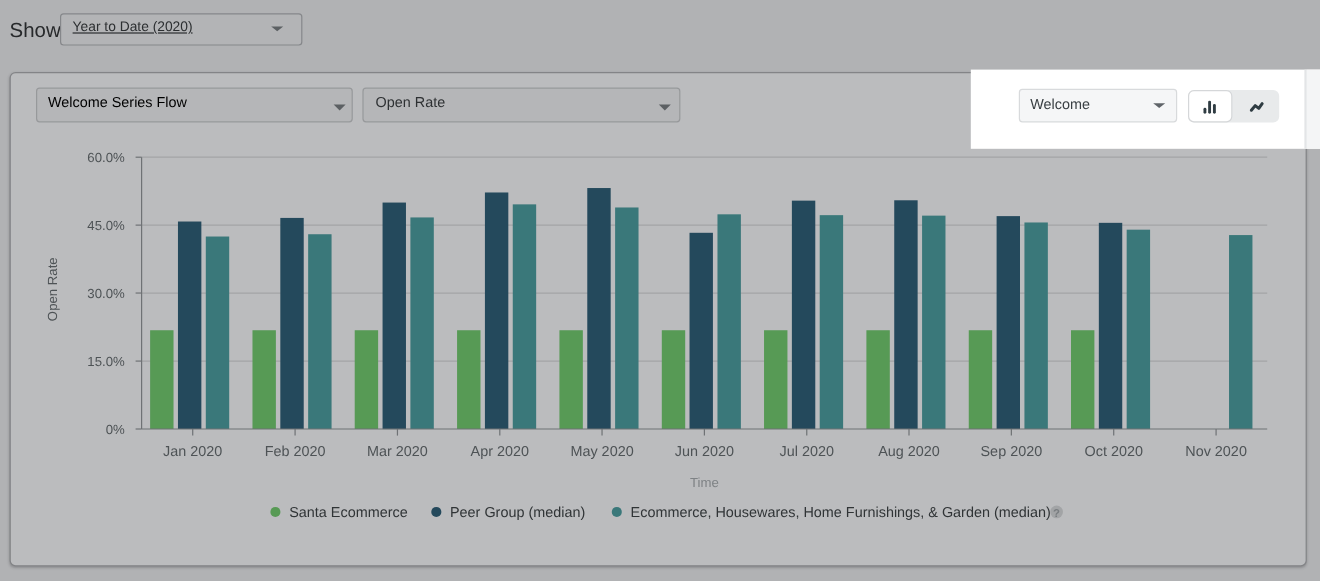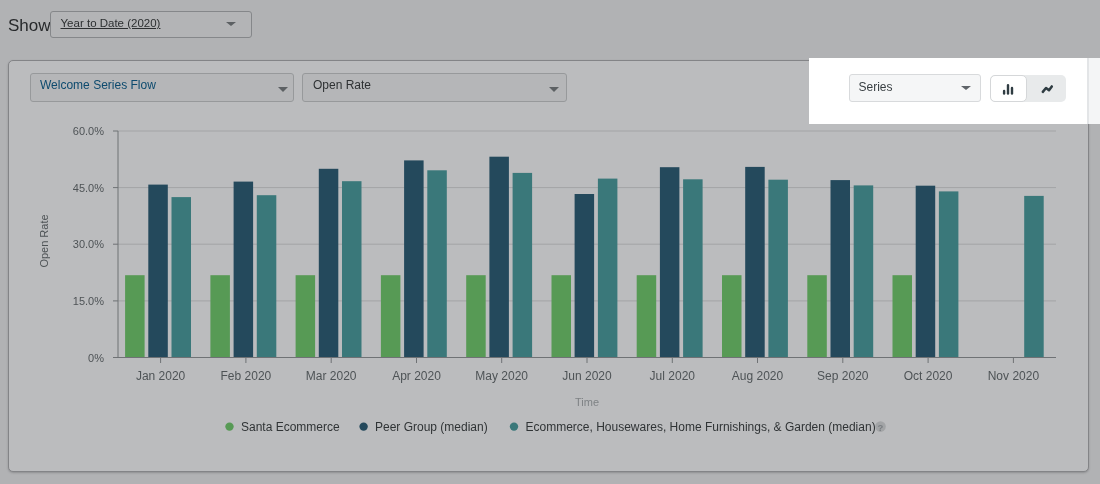--- a/index.html
+++ b/index.html
@@ -9,21 +9,21 @@
 <body>
 
 <div style="position:absolute;left:8px;top:16px;font-size:17px;font-weight:normal;color:#27292b;">Show:</div>
 <div class="dd" style="left:50px;top:11px;width:202px;height:27px;background:#b3b4b6;border:1px solid #85878a;"></div>
 <div style="position:absolute;left:60.5px;top:17.3px;font-size:11.5px;color:#2c2f31;text-decoration:underline;">Year to Date (2020)</div>
 <div class="caret" style="left:225.6px;top:22.3px;border-top:4.8px solid #5c6063;"></div>
 
 <div style="position:absolute;left:8px;top:60px;width:1081px;height:412px;background:#bbbcbe;border:1px solid #838487;border-radius:5px;box-shadow:0 1px 2px rgba(40,40,45,0.25);"></div>
 
 <div class="dd" style="left:30px;top:73px;width:264px;height:29px;background:#b5b6b8;border:1px solid #97999b;"></div>
-<div style="position:absolute;left:40px;top:78.2px;font-size:12px;color:#0c4a6e;">Welcome Series Flow</div>
+<div style="position:absolute;left:40px;top:78.2px;font-size:12px;color:#000000;">Welcome Series Flow</div>
 <div class="caret" style="left:277.5px;top:86.5px;border-top:5px solid #5c6063;"></div>
 <div class="dd" style="left:302px;top:73px;width:265px;height:29px;background:#b5b6b8;border:1px solid #97999b;"></div>
 <div style="position:absolute;left:313px;top:78.4px;font-size:12px;color:#2e3133;">Open Rate</div>
 <div class="caret" style="left:549px;top:86.5px;border-top:5px solid #5c6063;"></div>
 
 <svg width="1100" height="484" viewBox="0 0 1100 484" style="position:absolute;left:0;top:0;" xmlns="http://www.w3.org/2000/svg" font-family="Liberation Sans, sans-serif">
 <line x1="118.0" y1="131.0" x2="1056.0" y2="131.0" stroke="#a3a4a6" stroke-width="1"></line>
     <line x1="113.0" y1="131.0" x2="118.0" y2="131.0" stroke="#6f7275" stroke-width="1"></line>
     <text x="104" y="135.0" text-anchor="end" font-size="11" fill="#4e5356">60.0%</text>
     <line x1="118.0" y1="187.6" x2="1056.0" y2="187.6" stroke="#a3a4a6" stroke-width="1"></line>
@@ -103,21 +103,21 @@
 <circle cx="880.5" cy="426.6" r="5.3" fill="#a2a4a6"></circle>
 <text x="880.5" y="430.6" text-anchor="middle" font-size="9.5" font-weight="bold" fill="#797d81">?</text>
 </svg>
 
 <div style="position:absolute;left:809px;top:58px;width:291px;height:66px;background:#ffffff;">
   <div style="position:absolute;left:278.3px;top:0;width:1.5px;height:66px;background:#e3e5e7;"></div>
   <div style="position:absolute;left:279.8px;top:0;width:11.2px;height:66px;background:#f4f5f6;"></div>
 </div>
 
 <div class="dd" style="left:849px;top:74px;width:132px;height:28px;background:#f5f6f7;border:1px solid #d8dadc;"></div>
-<div style="position:absolute;left:858.5px;top:80px;font-size:12px;color:#393f43;">Series</div>
+<div style="position:absolute;left:858.5px;top:80px;font-size:12px;color:#393f43;">Welcome</div>
 <div class="caret" style="left:960.7px;top:86px;border-top:4.5px solid #5f6469;"></div>
 
 <div style="position:absolute;left:990px;top:75px;width:76px;height:27px;background:#e8eaeb;border-radius:5px;"></div>
 <div style="position:absolute;left:990px;top:75px;width:37px;height:27px;background:#ffffff;border:1px solid #d5d7d9;border-radius:5px;"></div>
 <svg width="1100" height="484" viewBox="0 0 1100 484" style="position:absolute;left:0;top:0;pointer-events:none;" xmlns="http://www.w3.org/2000/svg">
   <g stroke="#2f3c42" stroke-width="2.4" stroke-linecap="round">
     <line x1="1004.1" y1="91" x2="1004.1" y2="93.5"></line>
     <line x1="1008" y1="85.1" x2="1008" y2="93.5"></line>
     <line x1="1012" y1="87.9" x2="1012" y2="93.5"></line>
   </g>

